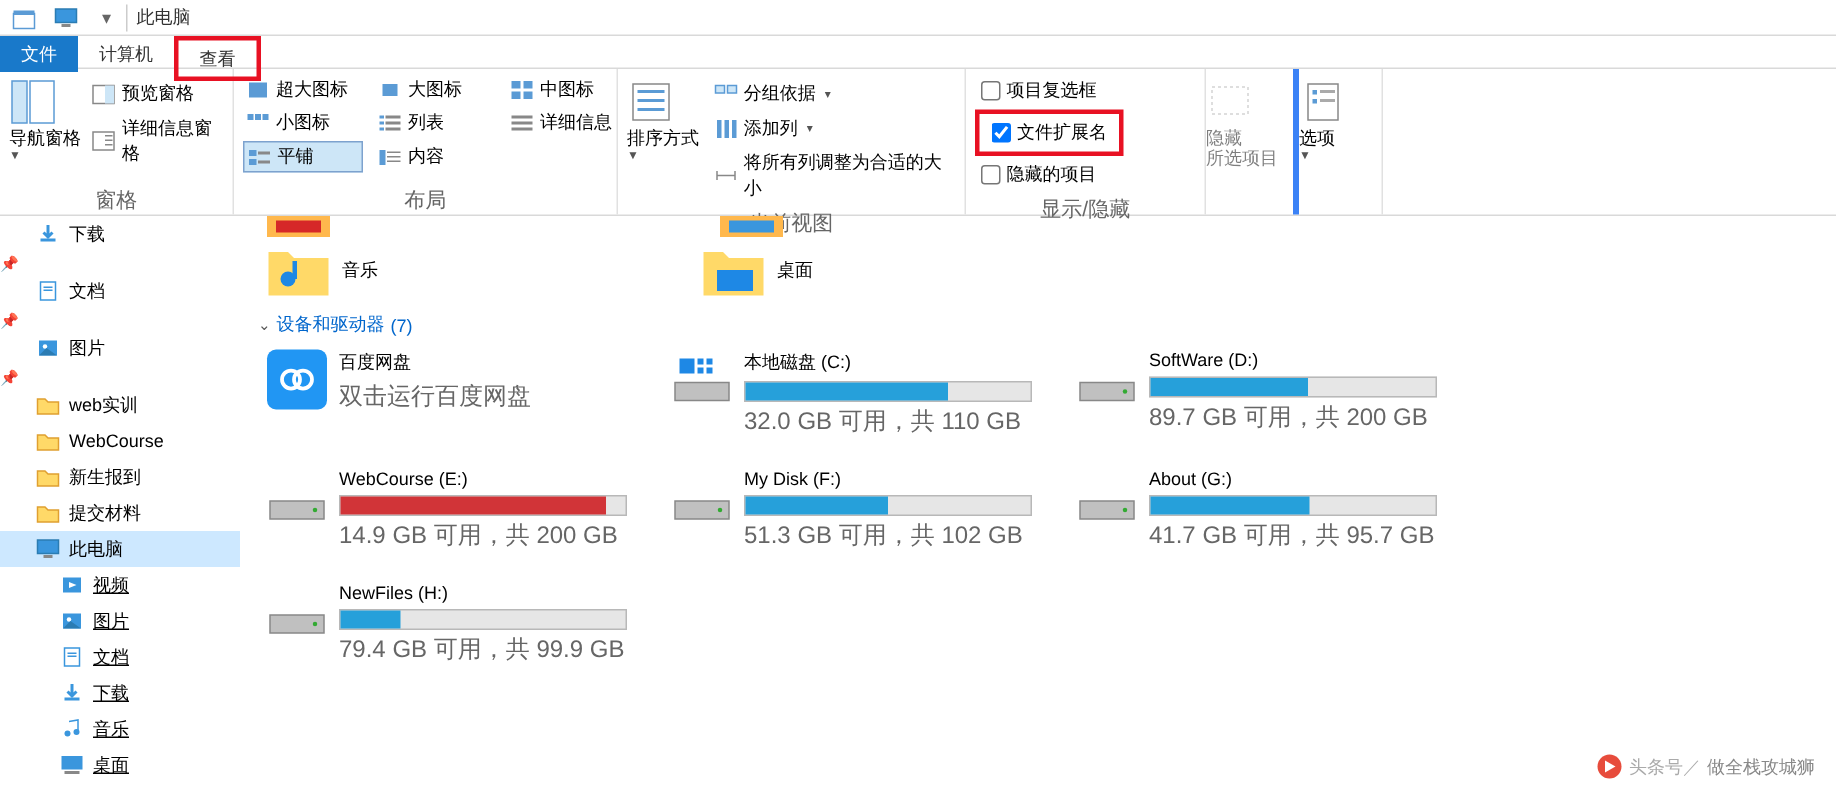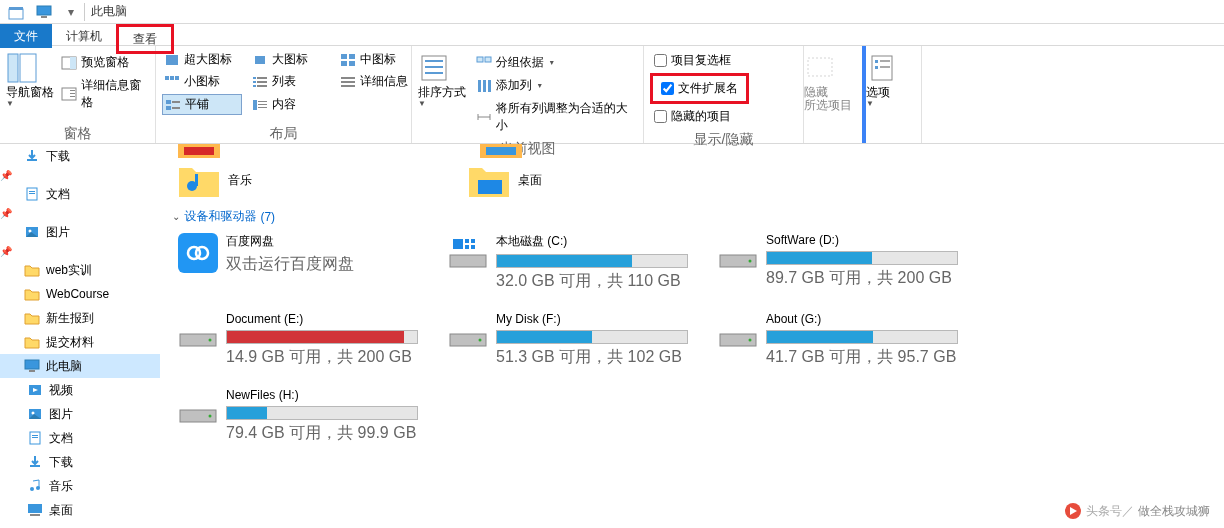--- a/index.html
+++ b/index.html
@@ -31,21 +31,21 @@
 .smallrow { display: flex; gap: 8px; }
 .smallbtn { display: flex; align-items: center; gap: 4px; width: 80px; cursor: pointer; padding: 1px 2px; }
 .smallbtn .sicon { width: 16px; height: 14px; }
 .smallbtn.sel { border: 1px solid #7da2ce; background: #cde6f7; }
 .redbox { border: 3px solid #e81123; padding: 2px 4px; }
 
 
 .main { position: absolute; top: 144px; left: 0; right: 0; bottom: 0; display: flex; }
 .sidebar { width: 160px; overflow: hidden; background: #fff; }
 .sb-item { display: flex; align-items: center; height: 24px; padding-left: 24px; gap: 6px; cursor: pointer; }
-.sb-item.deep { padding-left: 27px; }
+.sb-item.deep { padding-left: 40px; text-decoration: underline; }
 .sb-item.sel { background: #cde8ff; }
 .sb-item-wrap { position: relative; }
 .sb-icon { width: 16px; height: 14px; display: inline-block; }
 
 .content { flex: 1; padding: 0 12px; }
 .folderrow { display: flex; gap: 60px; margin-bottom: 10px; padding-left: 6px; }
 .folder { display: flex; align-items: center; gap: 8px; cursor: pointer; }
 .folder .ficon { width: 42px; height: 36px; }
 .section-head { color: #0066cc; display: flex; align-items: center; gap: 4px; margin: 6px 0 8px 0; cursor: pointer; }
 .section-head .chev { color: #555; font-size: 10px; }
@@ -596,21 +596,21 @@
           </div>
         </div>
         <div class="drive">
           <div class="dicon">
             <svg width="40" height="40">
               <rect x="2" y="22" width="36" height="12" fill="#c0c0c0" stroke="#888"></rect>
               <circle cx="32" cy="28" r="1.5" fill="#3a3"></circle>
             </svg>
           </div>
           <div class="dinfo">
-            <div class="dname">Document (E:)</div>
+            <div class="dname">WebCourse (E:)</div>
             <div class="dbar">
               <div class="fill red" style="width:93%"></div>
             </div>
             <div class="dsub">14.9 GB 可用，共 200 GB</div>
           </div>
         </div>
         <div class="drive">
           <div class="dicon">
             <svg width="40" height="40">
               <rect x="2" y="22" width="36" height="12" fill="#c0c0c0" stroke="#888"></rect>

